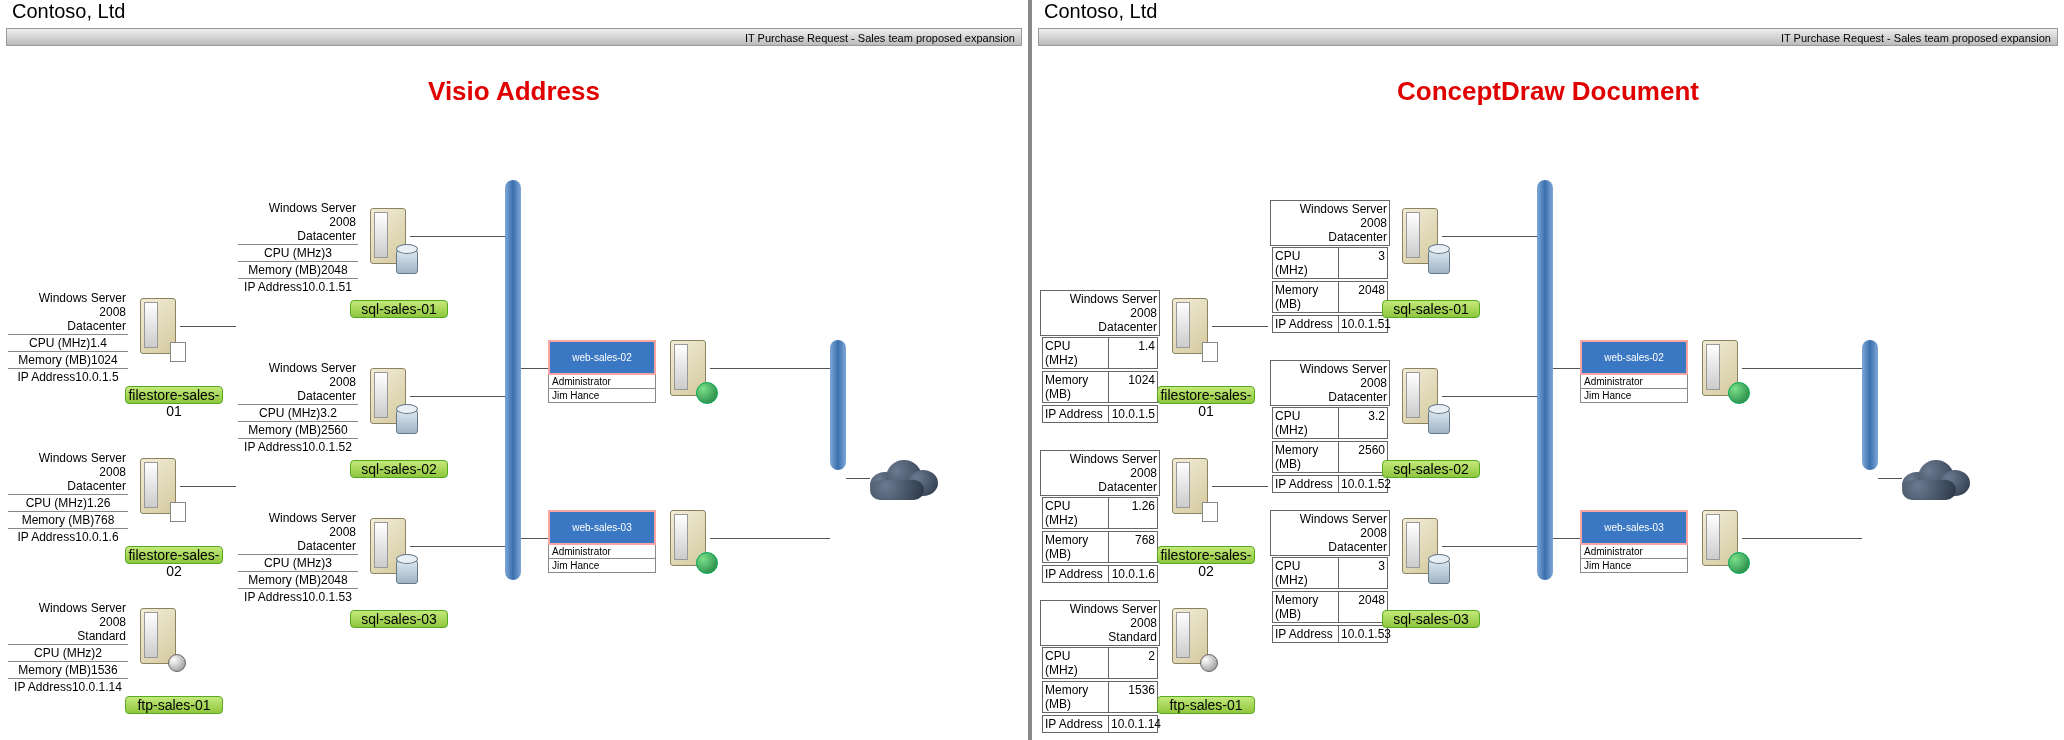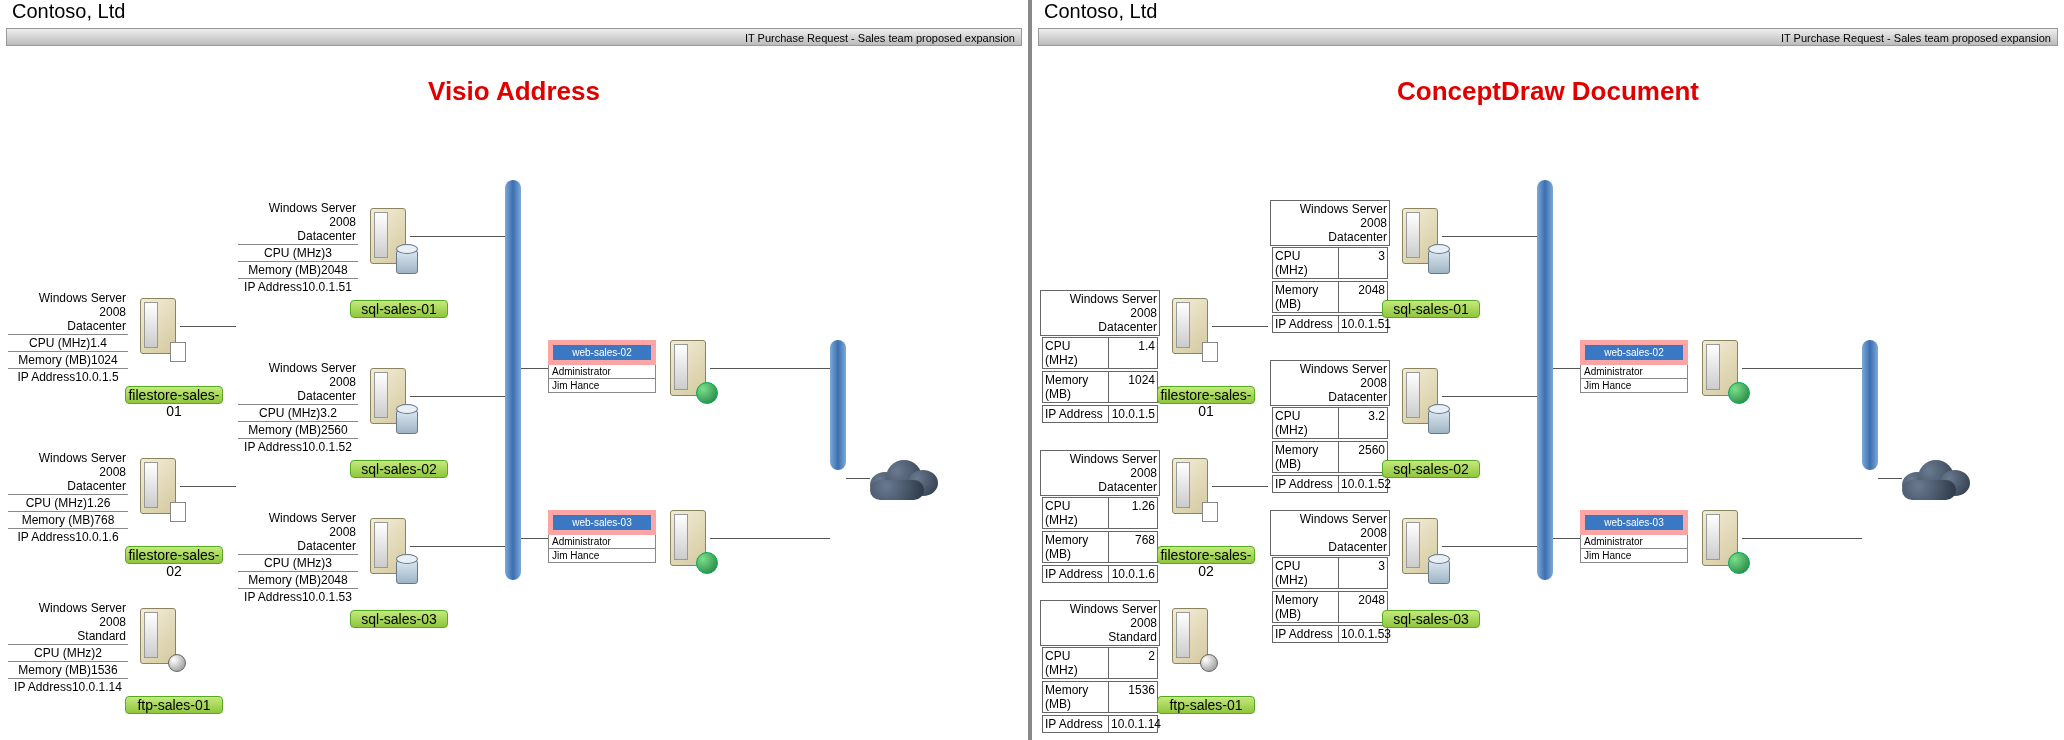--- a/index.html
+++ b/index.html
@@ -26,21 +26,21 @@
   .spec.boxed .row span:last-child{width:44px;text-align:right;}
 
   
   .pill{position:absolute;width:96px;height:16px;border-radius:4px;
     background:linear-gradient(to bottom,#c4e97b,#8fc63d);
     border:1px solid #5a2;font-size:14px;text-align:center;line-height:16px;}
 
   
   .webbox{position:absolute;width:108px;font-size:10px;}
   .webbox .bhdr{background:#3a78c3;color:#fff;text-align:center;font-size:10px;
-    padding:2px;border:5px solid #fca5a5;}
+    padding:10px;border:2px solid #fca5a5;}
   .webbox .brow{border:1px solid #888;border-top:none;padding:1px 3px;background:#fff;}
 
   
   .tower{position:absolute;width:40px;height:60px;}
   .tower .body{width:34px;height:54px;background:linear-gradient(135deg,#f3edd8,#d4c99f);
     border:1px solid #8a8360;border-radius:3px;position:absolute;left:0;top:0;}
   .tower .front{position:absolute;left:4px;top:4px;width:12px;height:44px;
     background:linear-gradient(to bottom,#fff,#ccc);border:1px solid #999;}
   .tower .disk{position:absolute;right:-8px;bottom:-6px;width:20px;height:22px;
     background:linear-gradient(to bottom,#dbe7f0,#9fb4c4);border:1px solid #678;border-radius:3px;}

